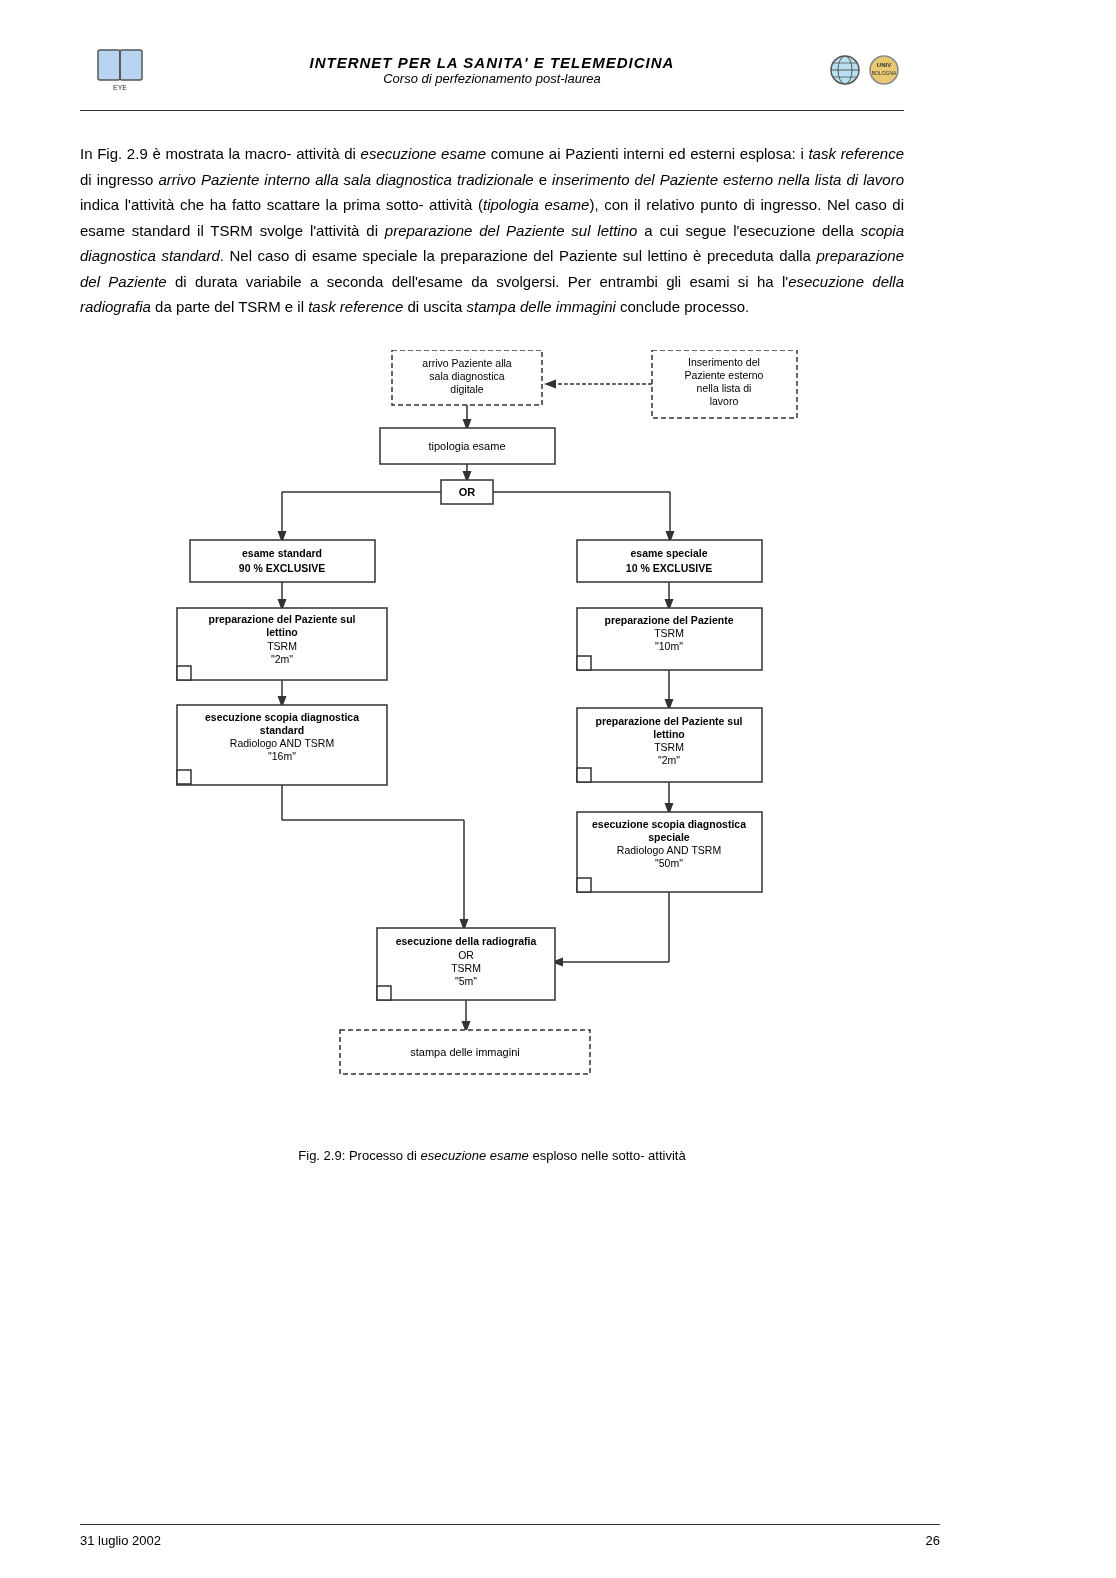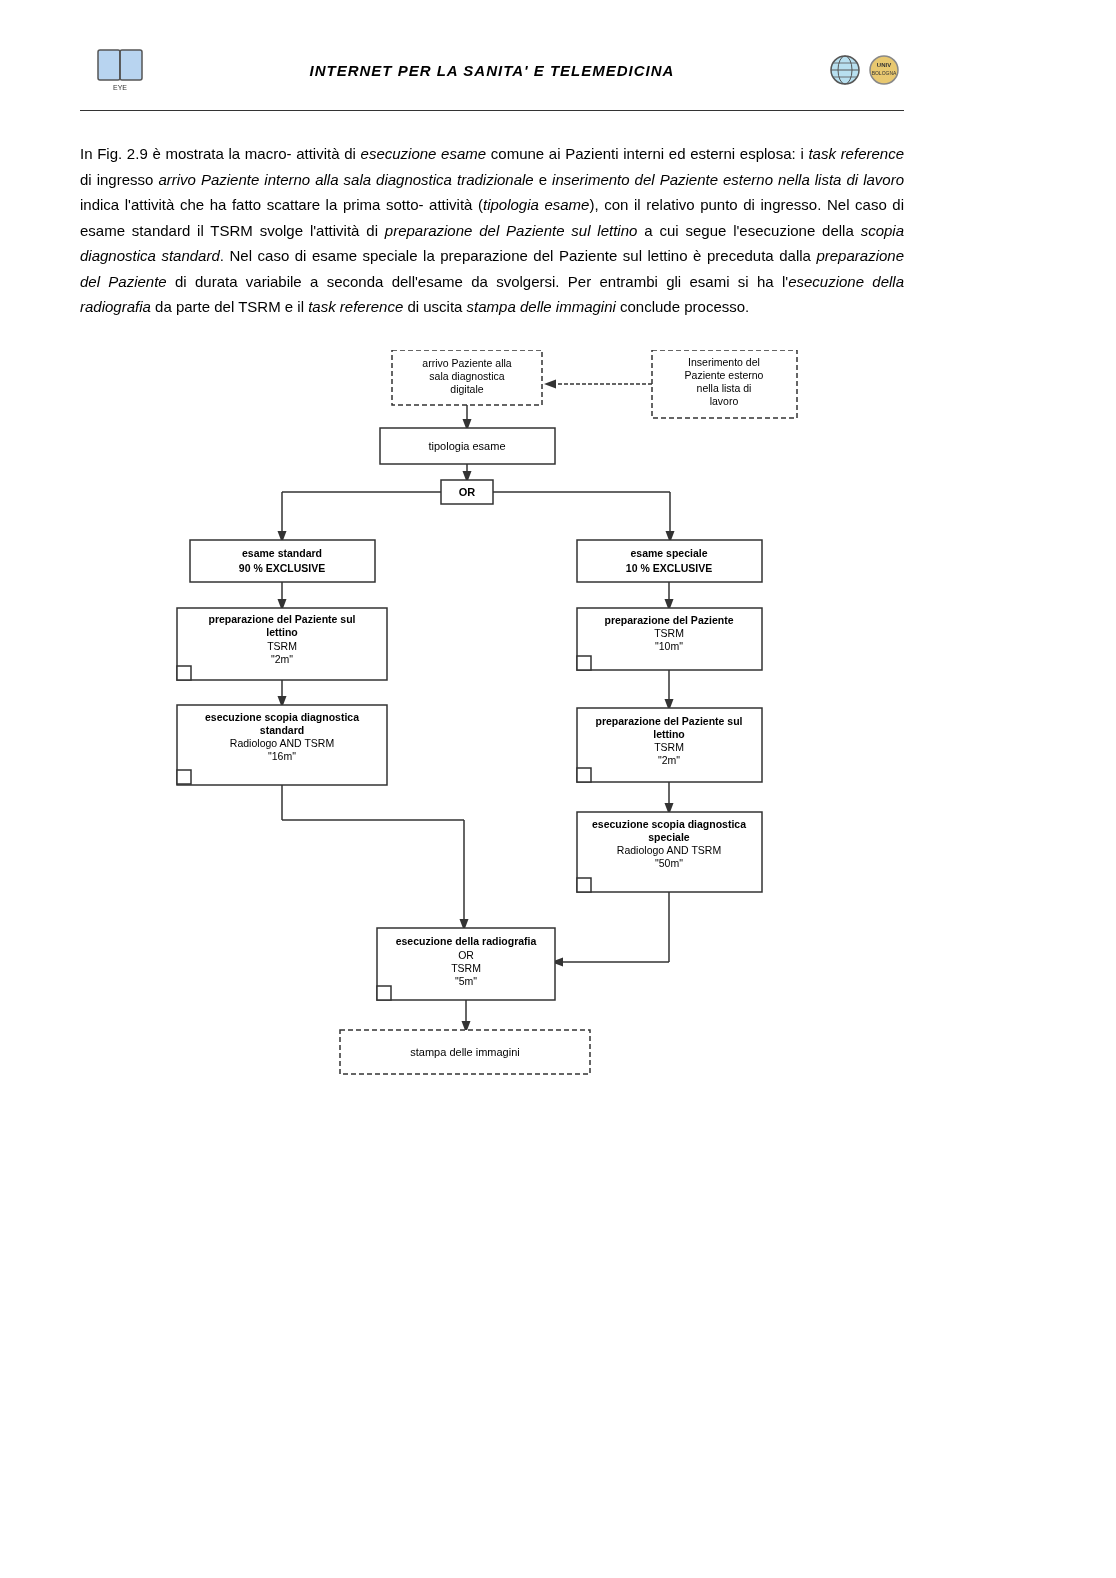--- a/index.html
+++ b/index.html
@@ -137,20 +137,21 @@
 
       <svg class="logo-book" viewBox="0 0 52 52">
         <rect x="4" y="6" width="22" height="30" rx="2" fill="#b8d4f0" stroke="#555" stroke-width="1.5"></rect>
         <rect x="26" y="6" width="22" height="30" rx="2" fill="#b8d4f0" stroke="#555" stroke-width="1.5"></rect>
         <line x1="26" y1="6" x2="26" y2="36" stroke="#555" stroke-width="1.5"></line>
         <text x="26" y="46" text-anchor="middle" font-size="7" fill="#333">EYE</text>
       </svg>
     </div>
     <div class="header-text">
       <div class="title-line1">INTERNET PER LA SANITA' E TELEMEDICINA</div>
+      <div class="title-line2">Corso di perfezionamento post-laurea</div>
     </div>
     <div class="header-logo-right">
       <svg class="logo-globe" viewBox="0 0 34 34">
         <circle cx="17" cy="17" r="14" fill="#b8e0f0" stroke="#555" stroke-width="1.5"></circle>
         <ellipse cx="17" cy="17" rx="7" ry="14" fill="none" stroke="#555" stroke-width="1"></ellipse>
         <line x1="3" y1="17" x2="31" y2="17" stroke="#555" stroke-width="1"></line>
         <line x1="5" y1="10" x2="29" y2="10" stroke="#555" stroke-width="0.8"></line>
         <line x1="5" y1="24" x2="29" y2="24" stroke="#555" stroke-width="0.8"></line>
       </svg>
       <svg class="logo-badge" viewBox="0 0 34 34">
@@ -274,15 +275,23 @@
 
         <defs>
           <marker id="arr" markerWidth="8" markerHeight="8" refX="6" refY="3" orient="auto">
             <path d="M0,0 L0,6 L8,3 z" fill="#333"></path>
           </marker>
         </defs>
       </svg>
     </div>
   </div>
 
-
+  <div class="caption">
+    <span>Fig. 2.9:</span>
+    <span> Processo di </span><em>esecuzione esame</em><span> esploso nelle sotto- attività</span>
+  </div>
+
+  <div class="footer">
+    <span>31 luglio 2002</span>
+    <span>26</span>
+  </div>
 
 </div>
 
 </body></html>

